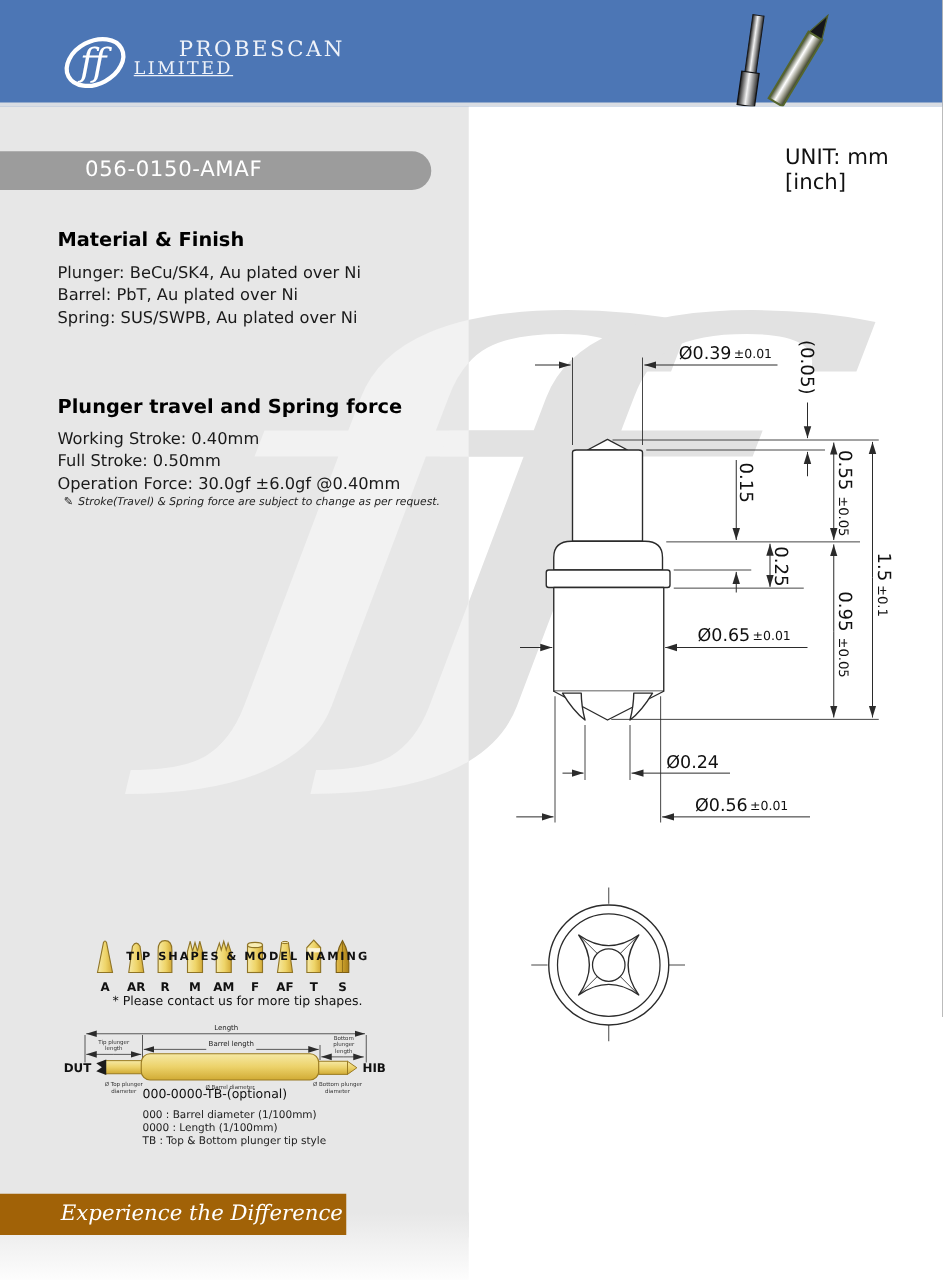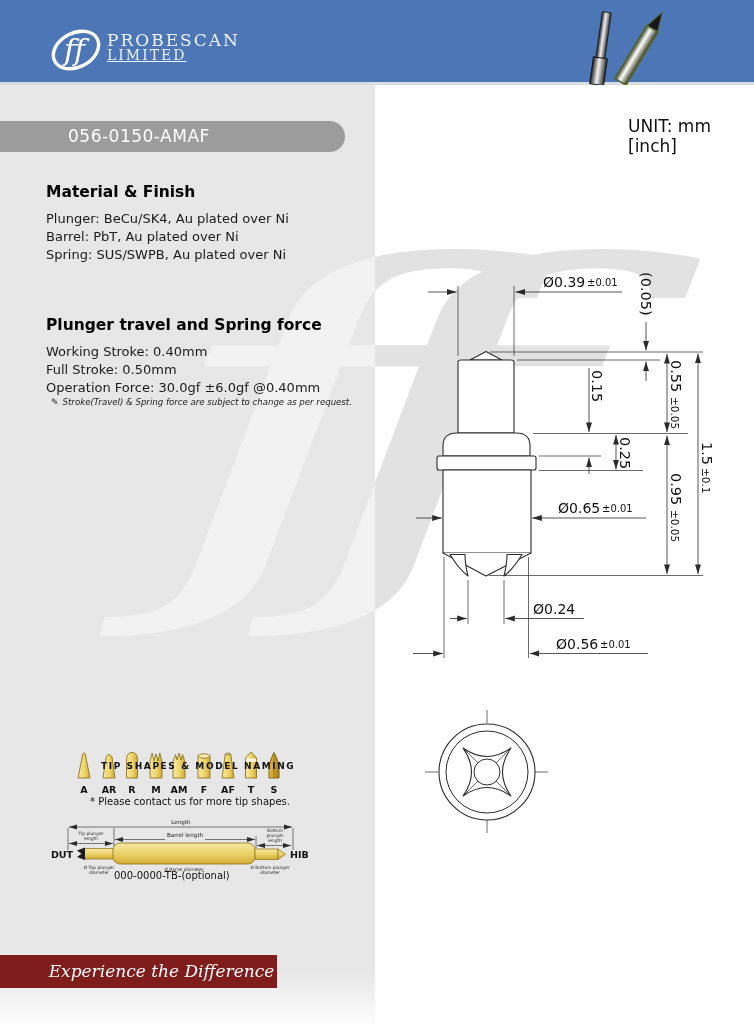--- a/index.html
+++ b/index.html
@@ -17,21 +17,21 @@
            font-style:italic;font-size:400px;letter-spacing:-0.18em;line-height:1;
            transform:scaleX(1.95);transform-origin:left top;white-space:nowrap;}
   .wm-l span{left:148px;color:#f2f2f2;}
   .wm-r span{left:-227px;color:#e2e2e2;}
   
   .header{position:absolute;left:0;top:0;width:754px;height:85px;background:#4c76b5;
           border-bottom:3px solid #d9dde3;box-sizing:border-box;}
   .logo-svg{position:absolute;left:0;top:0;}
   .brand{position:absolute;left:107px;top:33px;color:#eef2f9;
          font-family:"DejaVu Serif","Liberation Serif",serif;letter-spacing:2px;}
-  .brand .l1{font-size:17px;line-height:15px;}
+  .brand .l1{font-size:17px;line-height:15px;margin-left:36px;}
   .brand .l2{font-size:14px;line-height:14px;text-decoration:underline;}
   .probes{position:absolute;right:60px;top:0;}
   
   .pill{position:absolute;left:0;top:121px;width:345px;height:31px;background:#9c9c9c;
         border-radius:0 16px 16px 0;color:#ffffff;font-size:17px;letter-spacing:0.5px;
         line-height:31px;padding-left:68px;box-sizing:border-box;}
   .unit{position:absolute;left:628px;top:116px;font-size:17px;color:#111;}
   
   .section{position:absolute;left:46px;color:#1a1a1a;}
   .sec-material{top:183px;}
@@ -43,21 +43,21 @@
   .note-footer{left:418px;top:976px;}
   .pencil{font-size:9px;margin-right:4px;}
   
   .tipshead{position:absolute;left:101px;top:761px;font-size:9px;font-weight:bold;
             letter-spacing:1.6px;color:#111;}
   .tipsnote{position:absolute;left:90px;top:796px;font-size:10px;color:#111;}
   
   .modelcode{position:absolute;left:114px;top:870px;font-size:10px;font-weight:normal;color:#111;}
   .legend{position:absolute;left:114px;top:886px;font-size:8.4px;line-height:10.5px;color:#222;}
   
-  .tagbar{position:absolute;left:0;top:955px;width:277px;height:33px;background:#7f1d1d;
+  .tagbar{position:absolute;left:0;top:955px;width:277px;height:33px;background:#a16207;
           color:#fff;font-family:"DejaVu Serif","Liberation Serif",serif;font-style:italic;
           font-size:17px;text-align:center;line-height:33px;padding-left:46px;box-sizing:border-box;}
   .overlay{position:absolute;left:0;top:0;pointer-events:none;}
   
   .oln{fill:#ffffff;stroke:#2b2b2b;stroke-width:1.1;stroke-linejoin:round;}
   .dim{stroke:#2b2b2b;stroke-width:0.8;fill:none;}
   .ext{stroke:#2b2b2b;stroke-width:0.7;fill:none;}
   .cl{stroke:#2b2b2b;stroke-width:0.7;fill:none;stroke-dasharray:13 3 3 3;}
   .dtxt{font-family:"DejaVu Sans","Liberation Sans",sans-serif;font-size:14px;fill:#111;}
   .dtol{font-family:"DejaVu Sans","Liberation Sans",sans-serif;font-size:10px;fill:#111;}
@@ -307,16 +307,21 @@
       <text class="nmt" x="184" y="871">Ø Barrel diameter</text>
       <text class="nmt" x="270" y="869">Ø Bottom plunger</text>
       <text class="nmt" x="270" y="874">diameter</text>
     </g>
   </svg>
 
   <div class="tipshead">TIP SHAPES &amp; MODEL NAMING</div>
   <div class="tipsnote">* Please contact us for more tip shapes.</div>
 
   <div class="modelcode">000-0000-TB-(optional)</div>
+  <div class="legend">
+    <div>000 : Barrel diameter (1/100mm)</div>
+    <div>0000 : Length (1/100mm)</div>
+    <div>TB : Top &amp; Bottom plunger tip style</div>
+  </div>
 
   <div class="tagbar">Experience the Difference</div>
 
 </div>
 
 </body></html>

